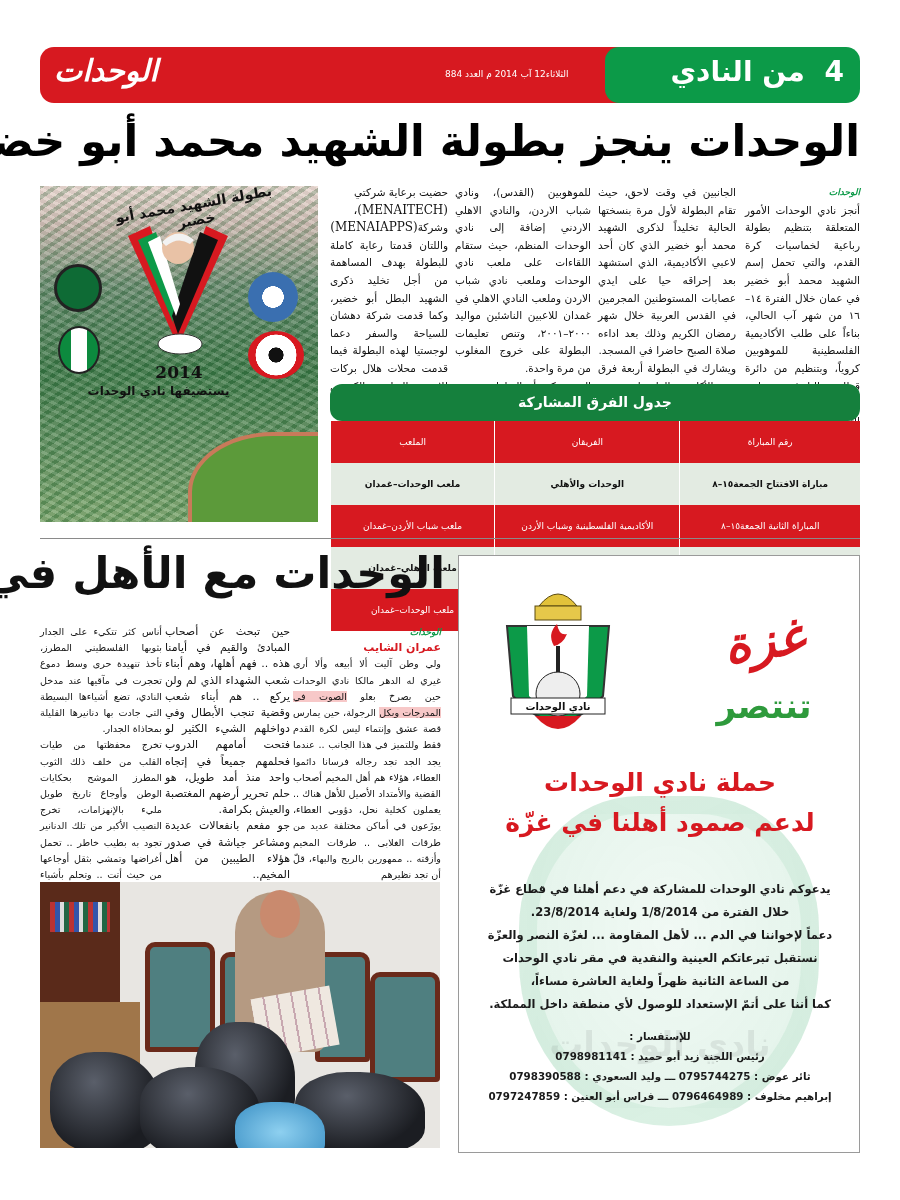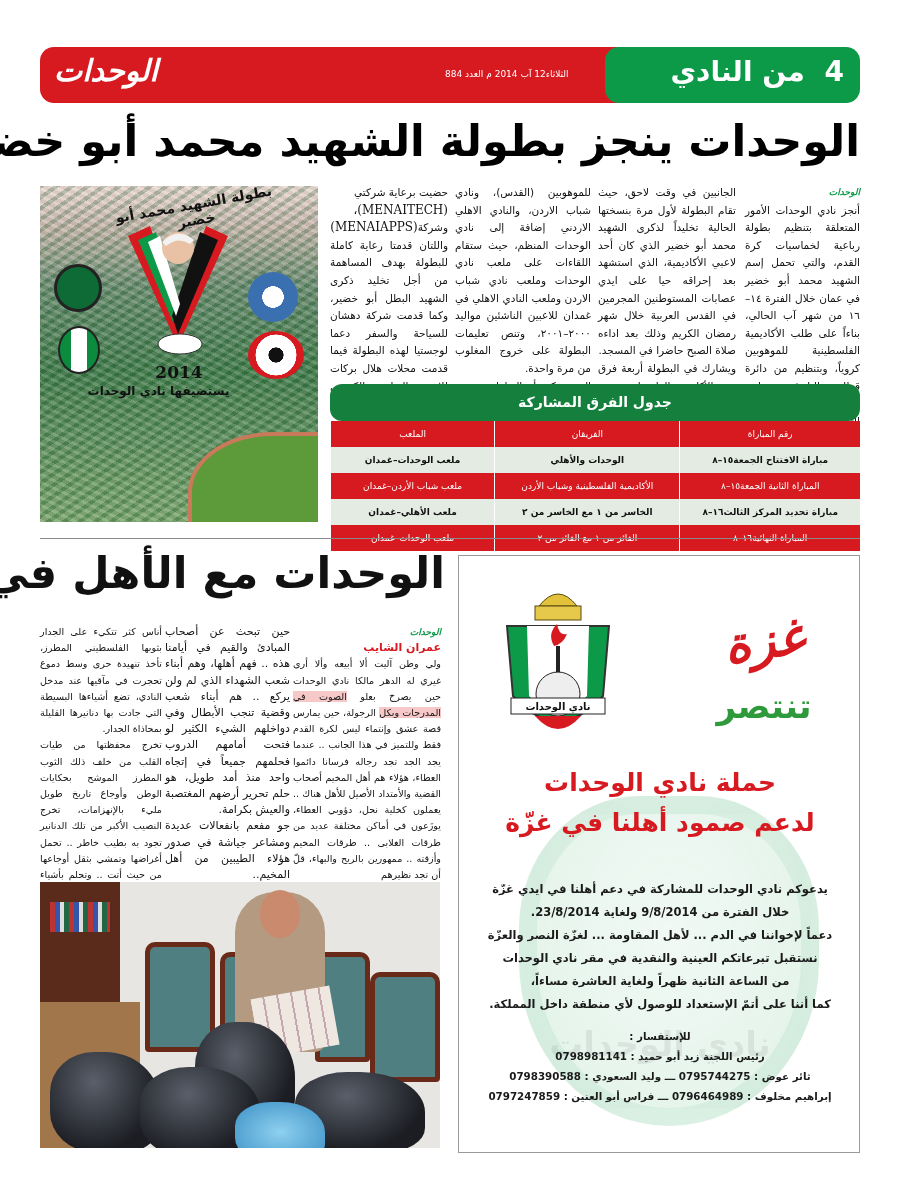--- a/index.html
+++ b/index.html
@@ -44,21 +44,21 @@
   .a1c1 { left: 745px; top: 184px; width: 115px; }
   .a1c2 { left: 598px; top: 184px; width: 138px; }
   .a1c3 { left: 455px; top: 184px; width: 136px; }
   .a1c4 { left: 330px; top: 184px; width: 118px; }
   .latin { font-family: "DejaVu Serif", serif; font-size: 12px; }
 
   
   .table-wrap { position: absolute; left: 330px; top: 384px; width: 530px; height: 140px; }
   .table-title { height: 37px; background: #15803d; color: #fff; text-align: center; font-size: 14px; line-height: 37px; font-weight: bold; direction: rtl; border-radius: 12px; }
   table.teams { width: 100%; border-collapse: collapse; direction: rtl; }
-  table.teams th, table.teams td { font-size: 9px; text-align: center; height: 20.6px; border-left: 1px solid #fff; padding: 8px 4px; }
+  table.teams th, table.teams td { font-size: 9px; text-align: center; height: 20.6px; border-left: 1px solid #fff; padding: 16px 4px; }
   table.teams th { background: #d71920; color: #fff; font-weight: normal; }
   table.teams tr.light td { background: #e3ebe2; color: #111; font-weight: bold; }
   table.teams tr.dark td { background: #d71920; color: #fff; }
   table.teams td.c1, table.teams th.c1 { width: 34%; }
   table.teams td.c2, table.teams th.c2 { width: 35%; }
 
   .divider { position: absolute; left: 40px; top: 538px; width: 820px; height: 1px; background: #8a8a8a; }
 
   
   .headline2 { position: absolute; top: 548px; left: 35px; width: 410px; text-align: right; font-weight: bold; font-size: 43px; letter-spacing: -1px; direction: rtl; white-space: nowrap; }
@@ -250,22 +250,22 @@
     <span class="g1">غزة</span>
     <span class="g2">تنتصر</span>
   </div>
 
   <div class="camp-title">
     <div>حملة نادي الوحدات</div>
     <div>لدعم صمود أهلنا في غزّة</div>
   </div>
 
   <div class="camp-body">
-    <div>يدعوكم نادي الوحدات للمشاركة في دعم أهلنا في ايدي غزّة</div>
-    <div>خلال الفترة من 9/8/2014 ولغاية 23/8/2014.</div>
+    <div>يدعوكم نادي الوحدات للمشاركة في دعم أهلنا في قطاع غزّة</div>
+    <div>خلال الفترة من 1/8/2014 ولغاية 23/8/2014.</div>
     <div>دعماً لإخواننا في الدم ... لأهل المقاومة ... لغزّة النصر والعزّة</div>
     <div>نستقبل تبرعاتكم العينية والنقدية في مقر نادي الوحدات</div>
     <div>من الساعة الثانية ظهراً ولغاية العاشرة مساءاً،</div>
     <div>كما أننا على أتمّ الإستعداد للوصول لأي منطقة داخل المملكة.</div>
   </div>
 
   <div class="camp-contact">
     <div>للإستفسار :</div>
     <div>رئيس اللجنة  زيد أبو حميد : 0798981141</div>
     <div>ثائر عوض : 0795744275 ـــ وليد السعودي : 0798390588</div>

